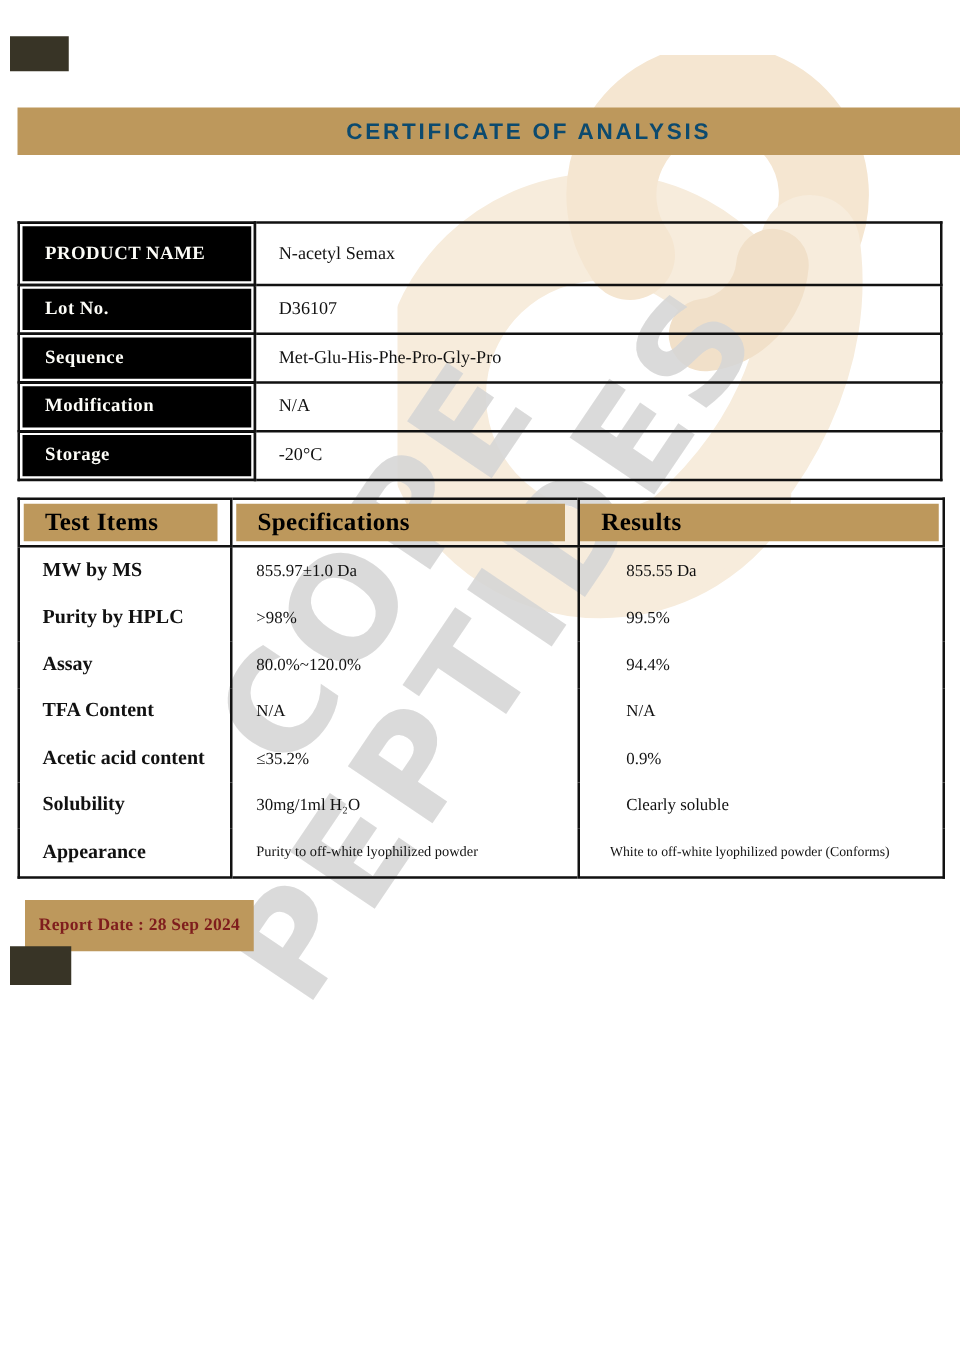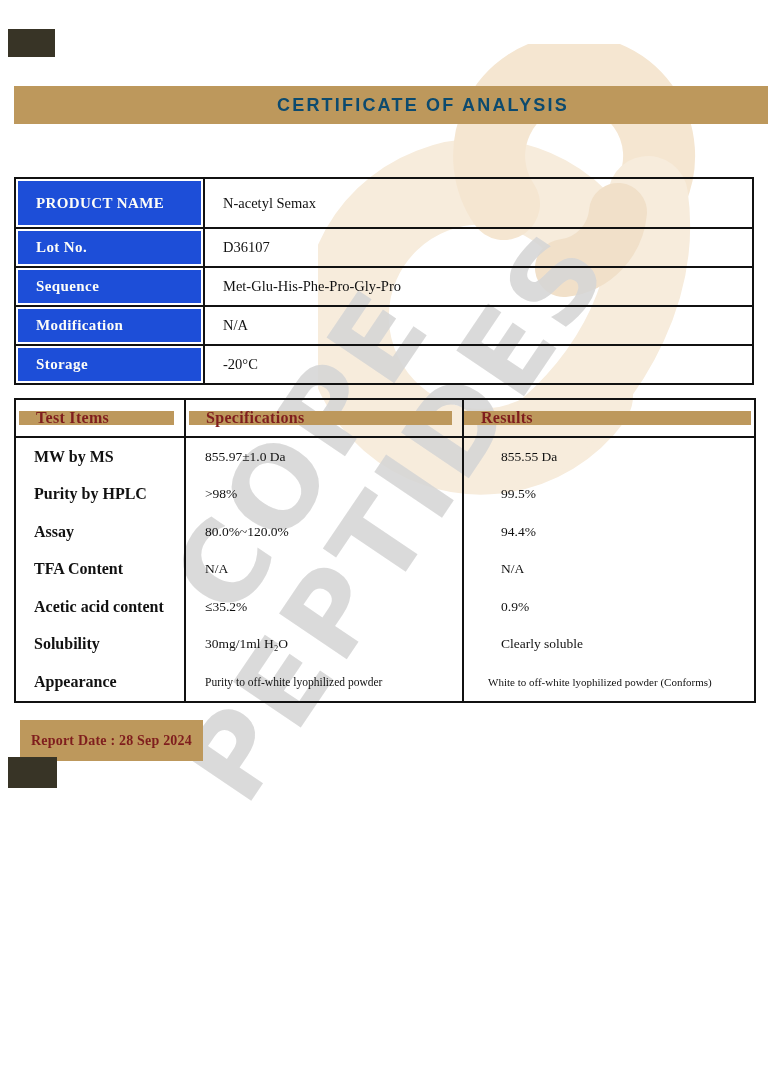--- a/index.html
+++ b/index.html
@@ -44,40 +44,40 @@
     padding-left: 39px;
   }
 
   table { border-collapse: collapse; table-layout: fixed; }
 
   
   .t1 { position: absolute; left: 14px; top: 177px; width: 740px; border: 2px solid #111; }
   .t1 td { border: 2px solid #111; vertical-align: middle; padding: 0; }
   .t1 tr td:first-child {
     width: 167px;
-    background: #1d4ed8;
+    background: #000000;
     box-shadow: inset 0 0 0 2px #ffffff;
     color: #fdfdf8;
     font-weight: bold; font-size: 15px; letter-spacing: 0.4px;
     padding-left: 20px;
   }
   .t1 tr td:last-child { background: transparent; font-size: 14.5px; padding-left: 18px; }
   .t1 tr.first td { height: 48px; }
   .t1 tr td { height: 37px; }
 
   
   .t2 { position: absolute; left: 14px; top: 398px; width: 740px; border: 2px solid #111; }
   .t2 col.c1 { width: 170px; } .t2 col.c2 { width: 278px; } .t2 col.c3 { width: 292px; }
   .t2 td { padding: 0; vertical-align: middle; background: transparent; }
   .t2 .vline { border-right: 2px solid #111; }
   .t2 tr.hrow td { border-bottom: 2px solid #111; height: 36px; }
   .t2 tr.hrow td .chip {
-    background: #bd985c; height: 14px; margin: 3px 10px 3px 3px;
+    background: #bd985c; height: 30px; margin: 3px 10px 3px 3px;
     display: flex; align-items: center; padding-left: 17px;
-    color: #7f1d1d; font-weight: bold; font-size: 16px; letter-spacing: 0.3px;
+    color: #000000; font-weight: bold; font-size: 20px; letter-spacing: 0.3px;
   }
   .t2 tr.hrow td.hres .chip { margin: 3px 3px 3px 0; }
   .t2 tr.brow td { height: 37.5px; }
   .t2 td.item { font-weight: bold; font-size: 16px; padding-left: 18px; }
   .t2 td.spec { font-size: 13.5px; padding-left: 19px; }
   .t2 td.res  { font-size: 13.5px; padding-left: 37px; }
   .t2 td.small { font-size: 11.5px; }
   .t2 td.res.small { font-size: 11px; padding-left: 24px; }
 
   .report-banner {

